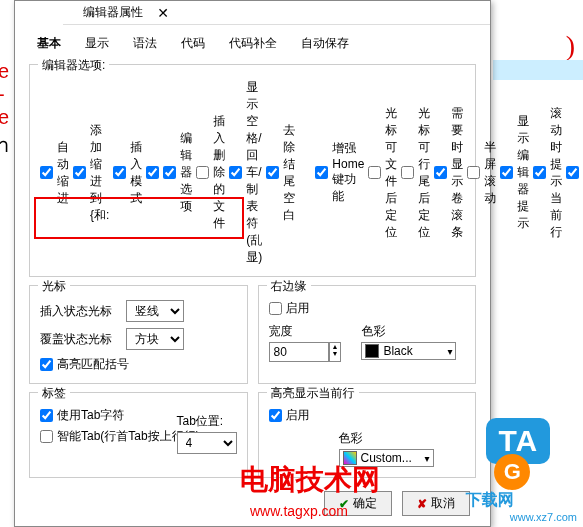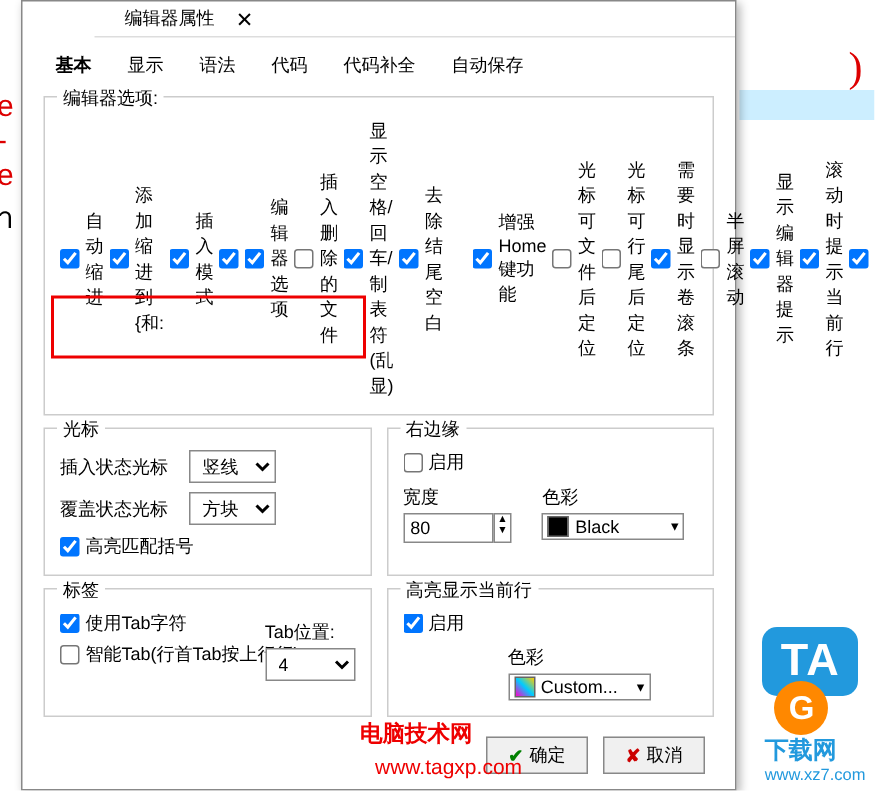--- a/index.html
+++ b/index.html
@@ -27,28 +27,28 @@
 .form-row { display: flex; align-items: center; gap: 6px; margin-bottom: 6px; }
 .form-row label { width: 80px; font-family: Liberation Mono, monospace; }
 .sel { border: 1px solid #888; padding: 2px 4px; font-size: 12px; background: #fff; }
 .sel.w80 { width: 58px; }
 .sel.w60 { width: 60px; }
 .color-sel { display: flex; align-items: center; border: 1px solid #888; padding: 1px 3px; gap: 4px; width: 95px; }
 .swatch { width: 14px; height: 14px; background: #000; border: 1px solid #666; }
 .swatch.custom { background: linear-gradient(45deg,#f0c,#0cf,#fc0); }
 .footer-btns { position: absolute; bottom: 10px; right: 20px; display: flex; gap: 10px; z-index: 2; }
 .btn { border: 1px solid #888; background: #f0f0f0; padding: 3px 14px; display: flex; align-items: center; gap: 4px; cursor: pointer; font-size: 12px; }
-.watermark1 { position: absolute; bottom: 28px; left: 240px; color: #e00; font-size: 15px; font-weight: bold; z-index: 5; pointer-events: none; }
+.watermark1 { position: absolute; bottom: 28px; left: 240px; color: #e00; font-size: 28px; font-weight: bold; z-index: 5; pointer-events: none; }
 .watermark2 { position: absolute; bottom: 8px; left: 250px; color: #e00; font-size: 14px; z-index: 5; pointer-events: none; }
 .tag-logo { position: absolute; bottom: 4px; right: 6px; display: flex; align-items: center; z-index: 5; pointer-events: none; flex-direction: column; }
 .tag-box { background: #2299dd; color: #fff; font-weight: bold; font-size: 30px; padding: 6px 12px; border-radius: 10px; letter-spacing: 1px; }
 .tag-g { background: #ff8800; color: #fff; border-radius: 50%; width: 36px; height: 36px; display: flex; align-items: center; justify-content: center; font-size: 22px; font-weight: bold; margin-left: -12px; margin-top: -10px; }
 .tag-txt { display: flex; flex-direction: column; margin-left: 6px; }
 .tag-txt .cn { color: #2299dd; font-weight: bold; font-size: 16px; }
-.tag-txt .url { color: #2299dd; font-size: 11px; }
+.tag-txt .url { color: #2299dd; font-size: 11px; margin-left: 44px; }
 .checkmark { color: #008000; font-weight: bold; }
 .red-x { color: #c00; font-weight: bold; }
 .chev { margin-left: auto; font-size: 10px; }
 </style>
 </head>
 <body>
 
 <div class="bg-hint">)</div>
 <div class="bg-bar"></div>
 <div class="bg-left">e<br>-<br>e<br><span style="color:#000">า</span></div>

